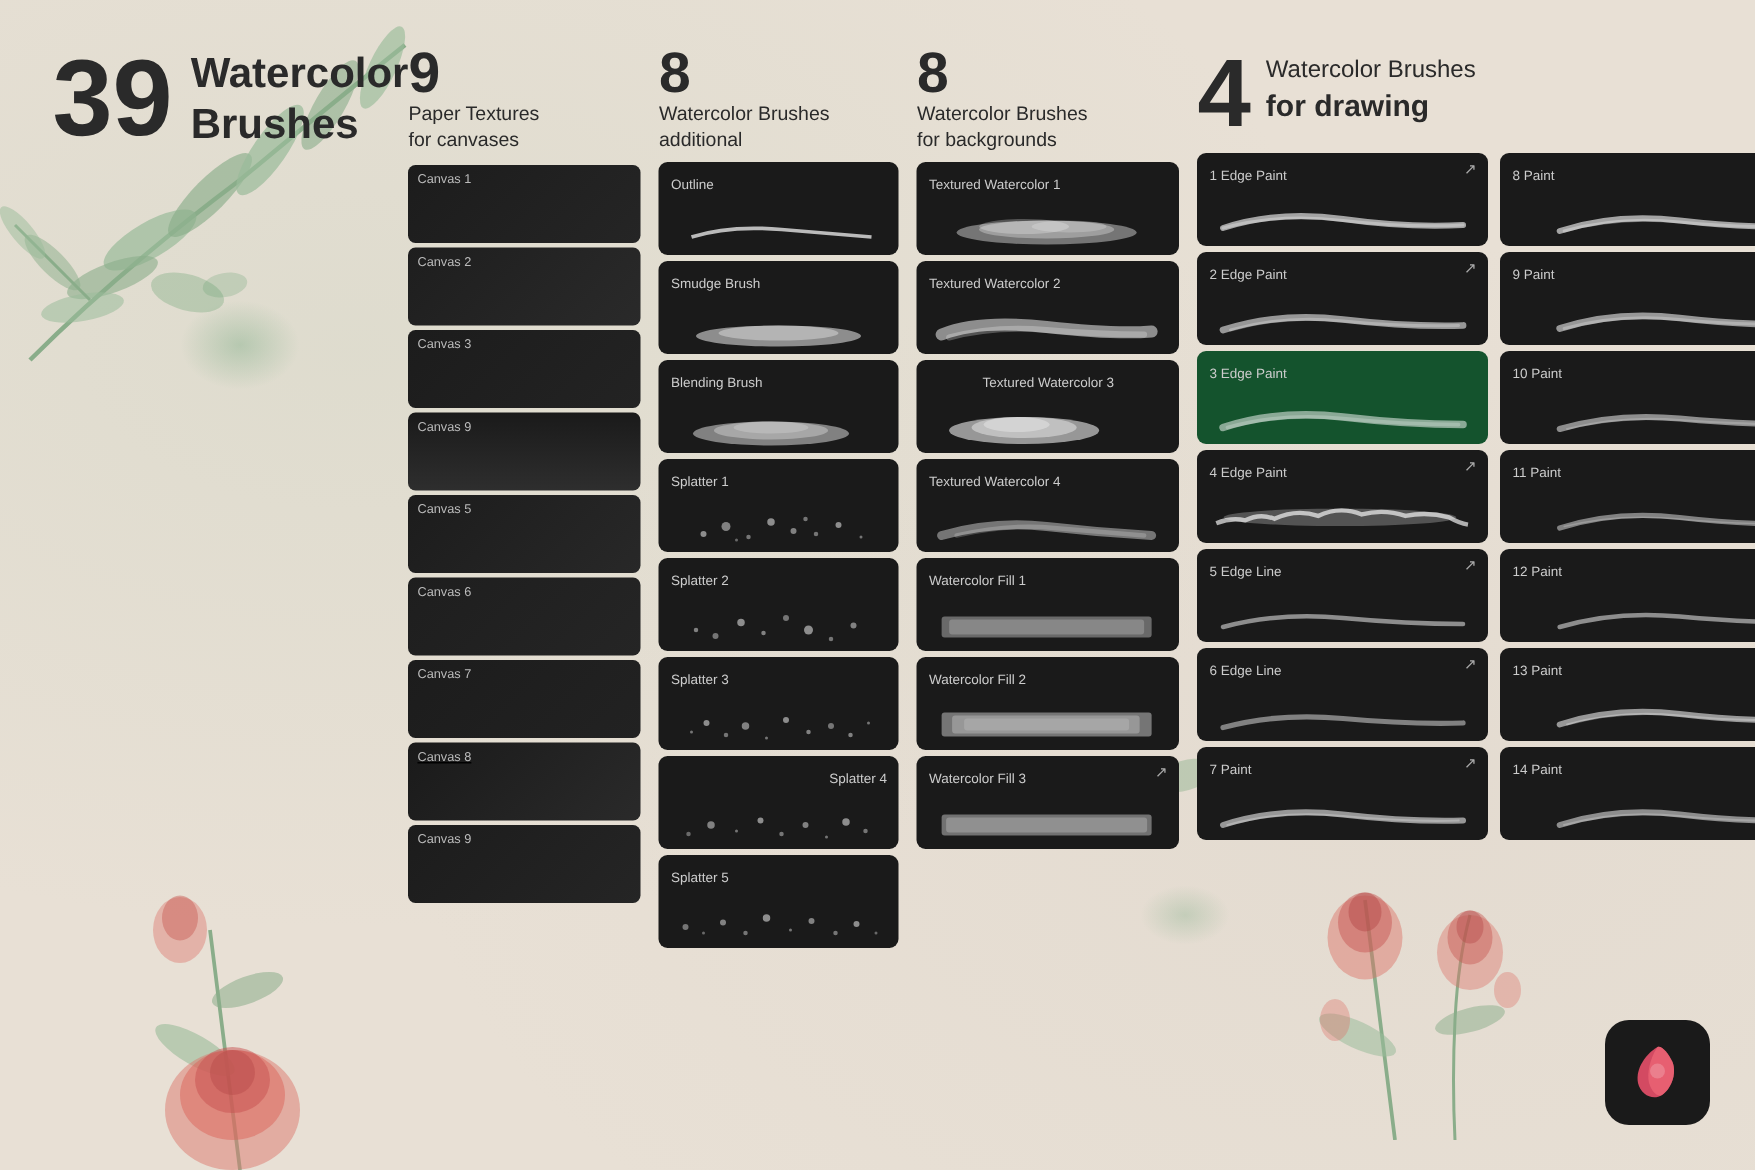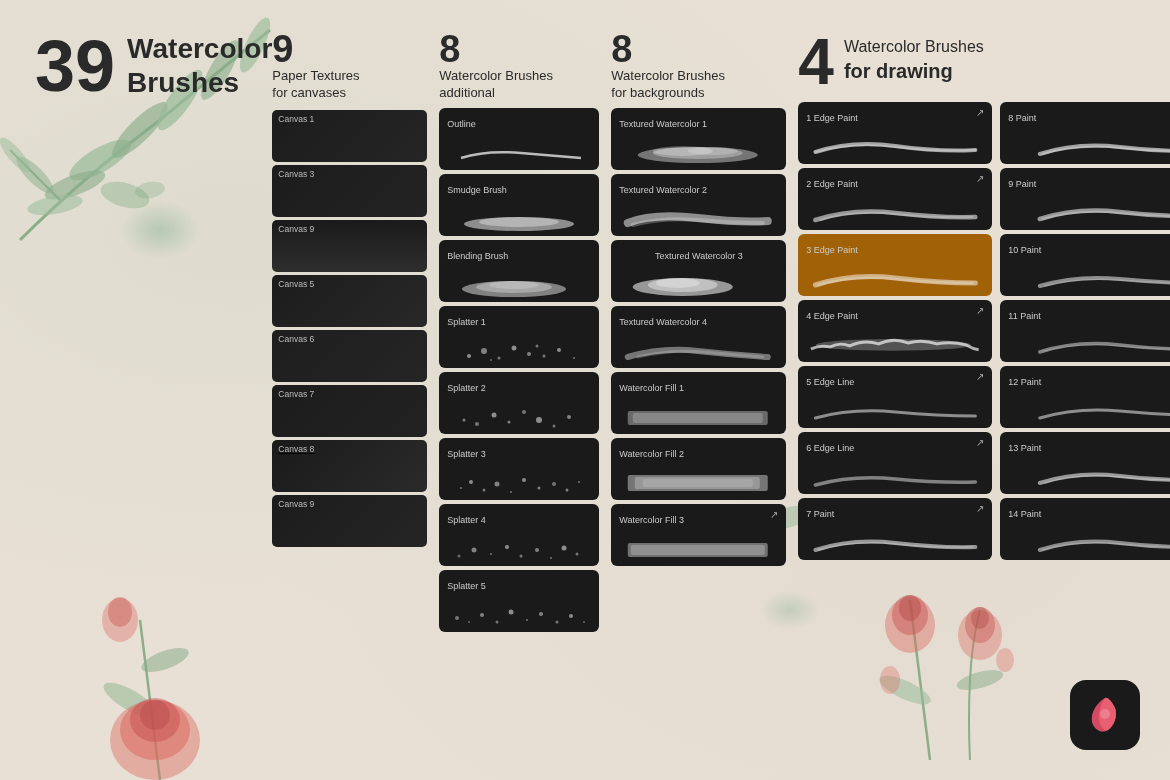--- a/index.html
+++ b/index.html
@@ -367,20 +367,23 @@
         <div class="col-subtitle">
           <span>Paper Textures</span><br>
           <span>for canvases</span>
         </div>
       </div>
 
       <div>
         <div class="canvas-card" style="background:linear-gradient(135deg,#1c1c1c,#252525); height:52px;">
           <span class="canvas-card-label">Canvas 1</span>
         </div>
+        <div class="canvas-card" style="background:linear-gradient(135deg,#1e1e1e,#2a2a2a); height:52px;">
+          <span class="canvas-card-label">Canvas 2</span>
+        </div>
         <div class="canvas-card" style="background:linear-gradient(135deg,#1c1c1c,#232323); height:52px;">
           <span class="canvas-card-label">Canvas 3</span>
         </div>
         <div class="canvas-card" style="background:linear-gradient(180deg,#1a1a1a,#2e2e2e); height:52px;">
           <span class="canvas-card-label">Canvas 9</span>
         </div>
         <div class="canvas-card" style="background:linear-gradient(135deg,#1c1c1c,#282828); height:52px;">
           <span class="canvas-card-label">Canvas 5</span>
         </div>
         <div class="canvas-card" style="background:linear-gradient(135deg,#1e1e1e,#252525); height:52px;">
@@ -470,21 +473,21 @@
           <circle cx="48" cy="16" r="2.5" fill="rgba(255,255,255,0.45)"></circle>
           <circle cx="62" cy="24" r="1" fill="rgba(255,255,255,0.4)"></circle>
           <circle cx="75" cy="12" r="2" fill="rgba(255,255,255,0.5)"></circle>
           <circle cx="90" cy="20" r="1.5" fill="rgba(255,255,255,0.45)"></circle>
           <circle cx="105" cy="16" r="2" fill="rgba(255,255,255,0.4)"></circle>
           <circle cx="118" cy="22" r="1.5" fill="rgba(255,255,255,0.45)"></circle>
           <circle cx="130" cy="14" r="1" fill="rgba(255,255,255,0.4)"></circle>
         </svg>
       </div>
 
-      <div class="brush-item" style="height:62px; background:#1a1a1a; position:relative;">
+      <div class="brush-item" style="height:62px; background:#1a1a1a; position:relative;text-align:right;">
         <span class="brush-item-label">Splatter 4</span>
         <svg style="position:absolute;bottom:4px;left:8px;width:90%;height:28px;" viewBox="0 0 140 28">
           <circle cx="10" cy="22" r="1.5" fill="rgba(255,255,255,0.35)"></circle>
           <circle cx="25" cy="16" r="2.5" fill="rgba(255,255,255,0.45)"></circle>
           <circle cx="42" cy="20" r="1" fill="rgba(255,255,255,0.4)"></circle>
           <circle cx="58" cy="13" r="2" fill="rgba(255,255,255,0.5)"></circle>
           <circle cx="72" cy="22" r="1.5" fill="rgba(255,255,255,0.4)"></circle>
           <circle cx="88" cy="16" r="2" fill="rgba(255,255,255,0.45)"></circle>
           <circle cx="102" cy="24" r="1" fill="rgba(255,255,255,0.4)"></circle>
           <circle cx="115" cy="14" r="2.5" fill="rgba(255,255,255,0.5)"></circle>
@@ -606,21 +609,21 @@
 
           <div class="brush-item" style="height:62px; background:#1a1a1a; position:relative;">
             <span class="brush-item-label">2 Edge Paint</span>
             <span class="brush-item-arrow">↗</span>
             <svg style="position:absolute;bottom:6px;left:12px;width:88%;height:24px;" viewBox="0 0 170 24">
               <path d="M5 20 Q42 8 85 13 Q128 18 165 17" stroke="rgba(255,255,255,0.55)" stroke-width="4.5" fill="none" stroke-linecap="round"></path>
               <path d="M10 20 Q45 10 85 14 Q125 18 162 17" stroke="rgba(255,255,255,0.25)" stroke-width="2" fill="none" stroke-linecap="round"></path>
             </svg>
           </div>
 
-          <div class="brush-item" style="height:62px; background:#a16207; position:relative;">
+          <div class="brush-item" style="height:62px; background:#14532d; position:relative;">
             <span class="brush-item-label">3 Edge Paint</span>
             <svg style="position:absolute;bottom:6px;left:12px;width:88%;height:24px;" viewBox="0 0 170 24">
               <path d="M5 19 Q42 7 85 12 Q128 17 165 17" stroke="rgba(255,255,255,0.5)" stroke-width="5" fill="none" stroke-linecap="round"></path>
               <path d="M8 19 Q44 9 85 13 Q126 17 162 17" stroke="rgba(255,255,255,0.22)" stroke-width="2.5" fill="none" stroke-linecap="round"></path>
             </svg>
           </div>
 
           <div class="brush-item" style="height:62px; background:#1a1a1a; position:relative;">
             <span class="brush-item-label">4 Edge Paint</span>
             <span class="brush-item-arrow">↗</span>

